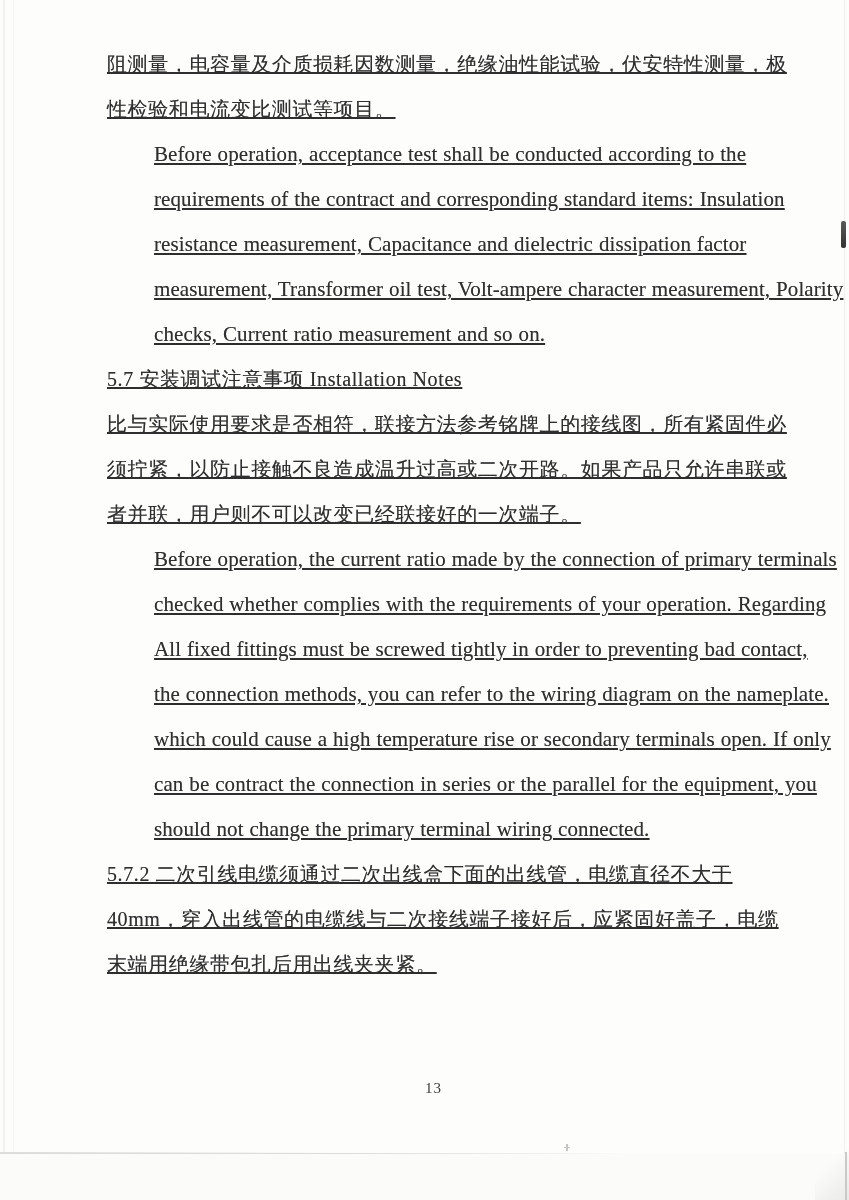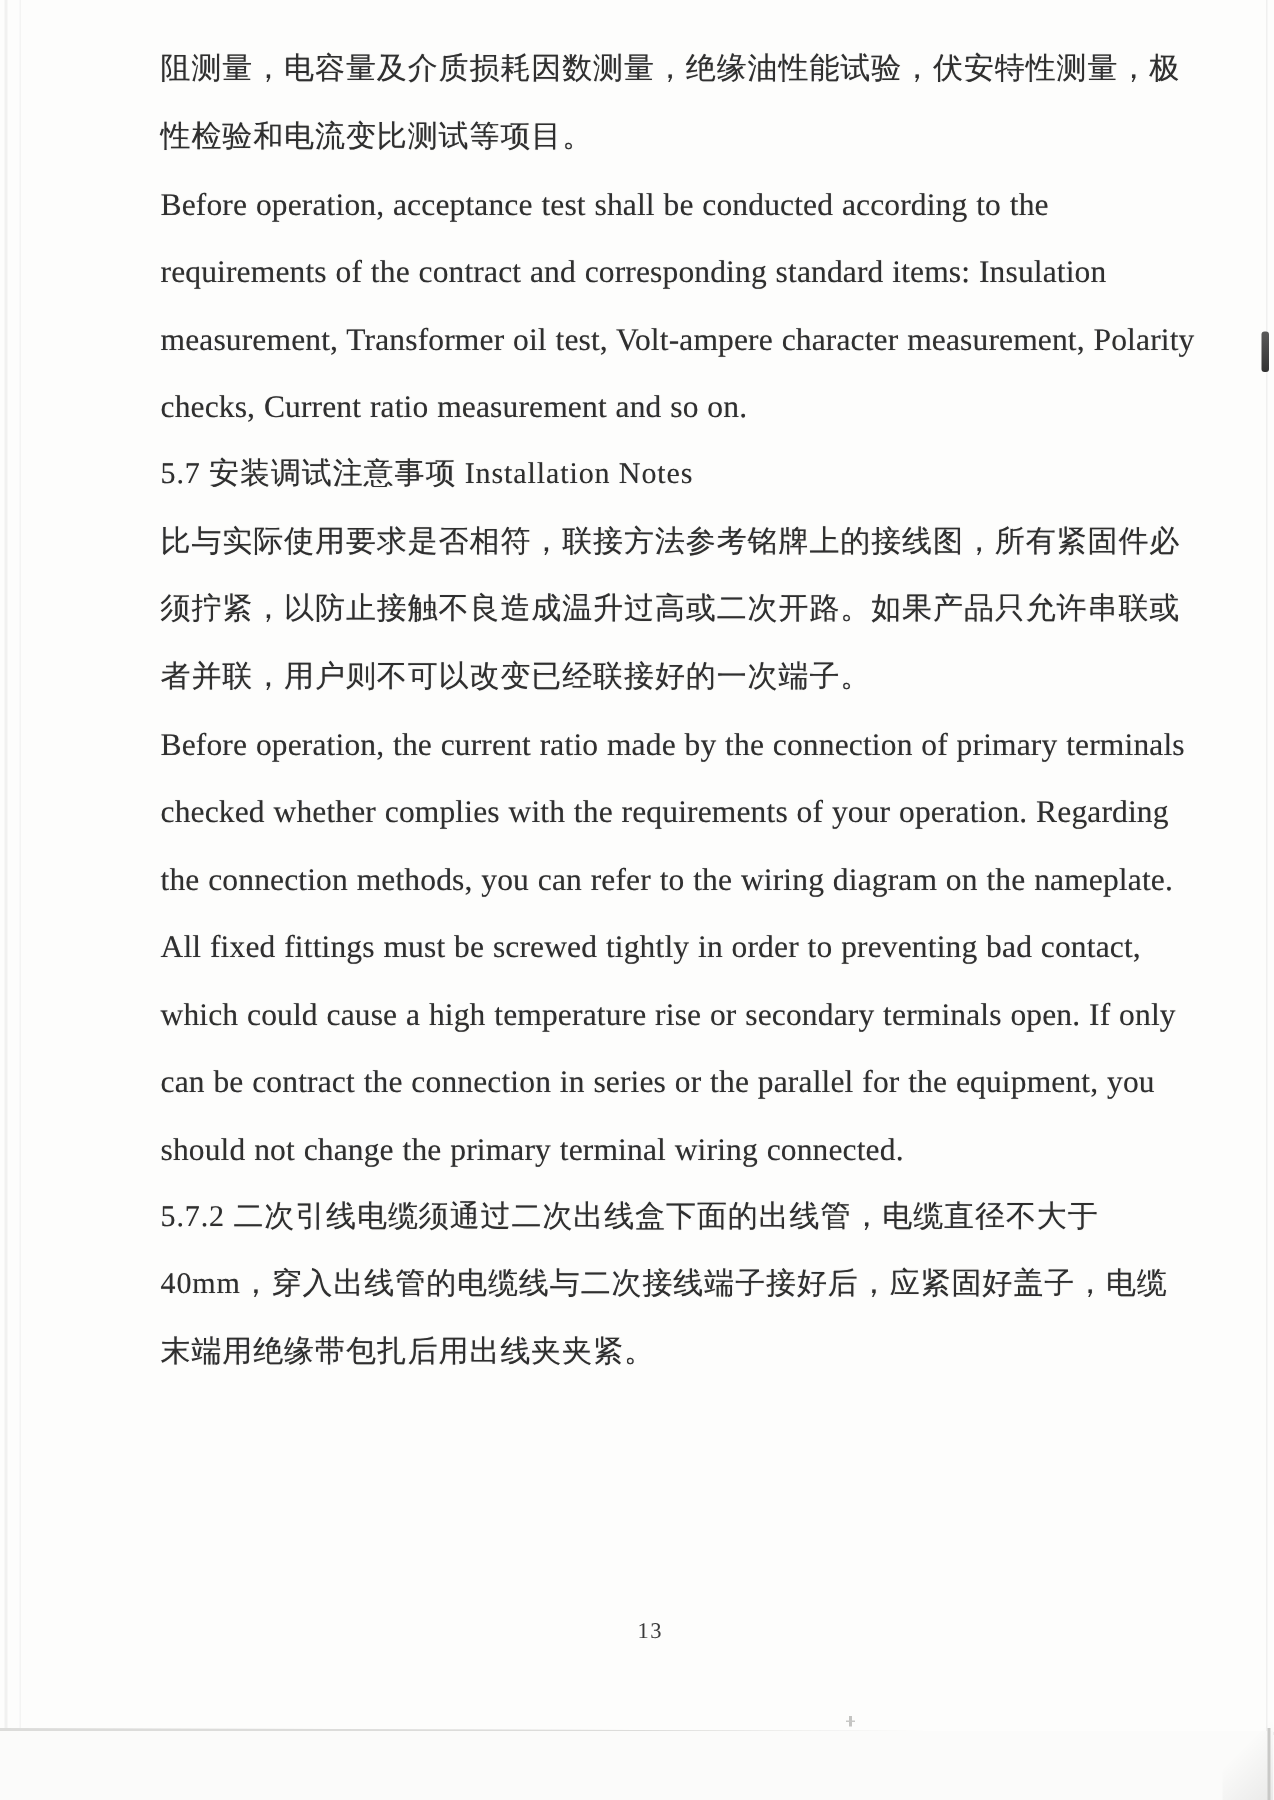--- a/index.html
+++ b/index.html
@@ -10,33 +10,33 @@
   }
   .page{
     position:relative;
     width:849px;height:1200px;
     background:#fdfdfc;
     overflow:hidden;
     color:#2e2e2e;
   }
   .text-block{
     position:absolute;
-    top:24px;left:107px;right:36px;
+    top:42px;left:107px;right:36px;text-decoration:underline;
   }
   .line{
     margin:0;
     height:45px;
     line-height:45px;
     white-space:nowrap;
     font-size:21px;
     color:#2f2f2f;
     text-shadow:0 0 0.5px rgba(70,70,70,0.55);
   }
   .zh{font-size:20px;letter-spacing:0.6px;}
-  .en{word-spacing:0.5px;letter-spacing:0.1px;}
+  .en{word-spacing:0.5px;letter-spacing:0.1px;margin-left:47px;}
   .page-number{
     position:absolute;
     top:1080px;left:0;width:849px;
     text-align:center;
     text-indent:18px;
     font-size:15px;
     letter-spacing:1px;
     color:#3a3a3a;
   }
   
@@ -80,30 +80,31 @@
   <div class="left-edge-streak-1"></div>
   <div class="left-edge-streak-2"></div>
   <div class="right-edge-streak"></div>
   <div class="right-tick"></div>
 
   <main class="text-block">
     <p class="line zh">阻测量，电容量及介质损耗因数测量，绝缘油性能试验，伏安特性测量，极</p>
     <p class="line zh">性检验和电流变比测试等项目。</p>
     <p class="line en">Before operation, acceptance test shall be conducted according to the</p>
     <p class="line en">requirements of the contract and corresponding standard items: Insulation</p>
+    <p class="line en">resistance measurement, Capacitance and dielectric dissipation factor</p>
     <p class="line en">measurement, Transformer oil test, Volt-ampere character measurement, Polarity</p>
     <p class="line en">checks, Current ratio measurement and so on.</p>
     <p class="line zh">5.7 安装调试注意事项 Installation Notes</p>
     <p class="line zh">比与实际使用要求是否相符，联接方法参考铭牌上的接线图，所有紧固件必</p>
     <p class="line zh">须拧紧，以防止接触不良造成温升过高或二次开路。如果产品只允许串联或</p>
     <p class="line zh">者并联，用户则不可以改变已经联接好的一次端子。</p>
     <p class="line en">Before operation, the current ratio made by the connection of primary terminals</p>
     <p class="line en">checked whether complies with the requirements of your operation. Regarding</p>
+    <p class="line en">All fixed fittings must be screwed tightly in order to preventing bad contact,</p>
     <p class="line en">the connection methods, you can refer to the wiring diagram on the nameplate.</p>
-    <p class="line en">All fixed fittings must be screwed tightly in order to preventing bad contact,</p>
     <p class="line en">which could cause a high temperature rise or secondary terminals open. If only</p>
     <p class="line en">can be contract the connection in series or the parallel for the equipment, you</p>
     <p class="line en">should not change the primary terminal wiring connected.</p>
     <p class="line zh">5.7.2 二次引线电缆须通过二次出线盒下面的出线管，电缆直径不大于</p>
     <p class="line zh">40mm，穿入出线管的电缆线与二次接线端子接好后，应紧固好盖子，电缆</p>
     <p class="line zh">末端用绝缘带包扎后用出线夹夹紧。</p>
   </main>
 
   <div class="page-number">13</div>
 

